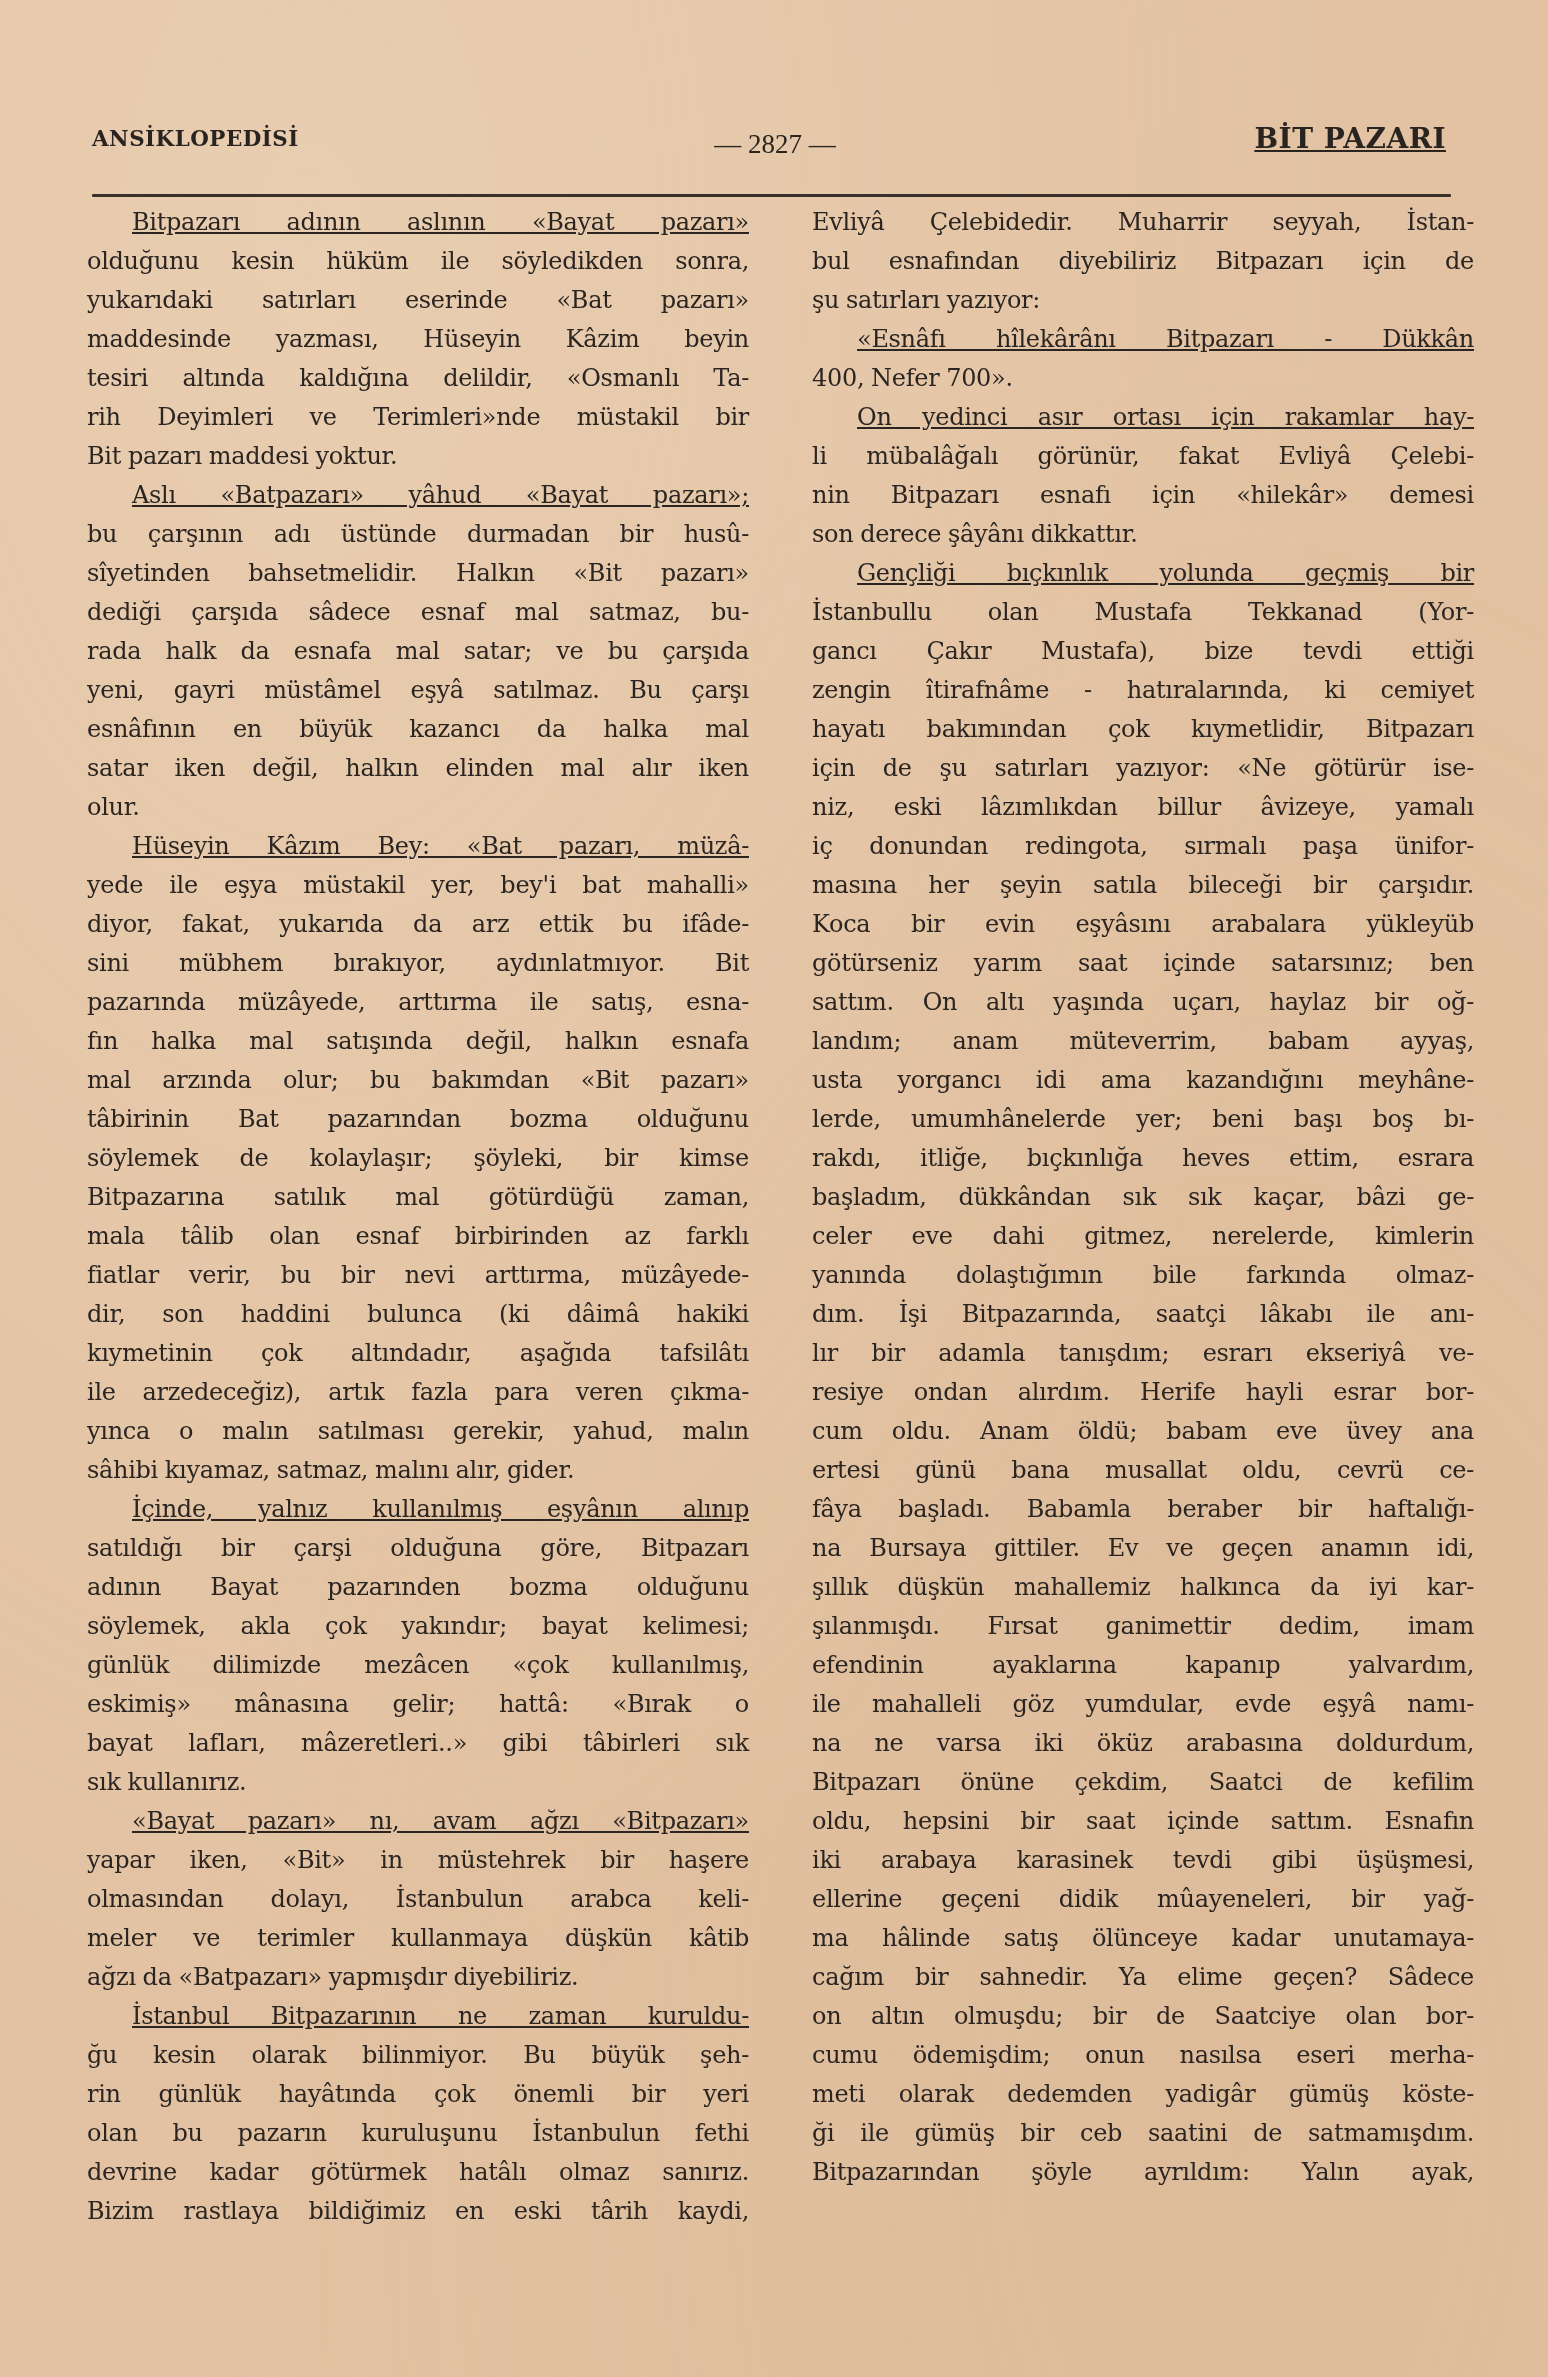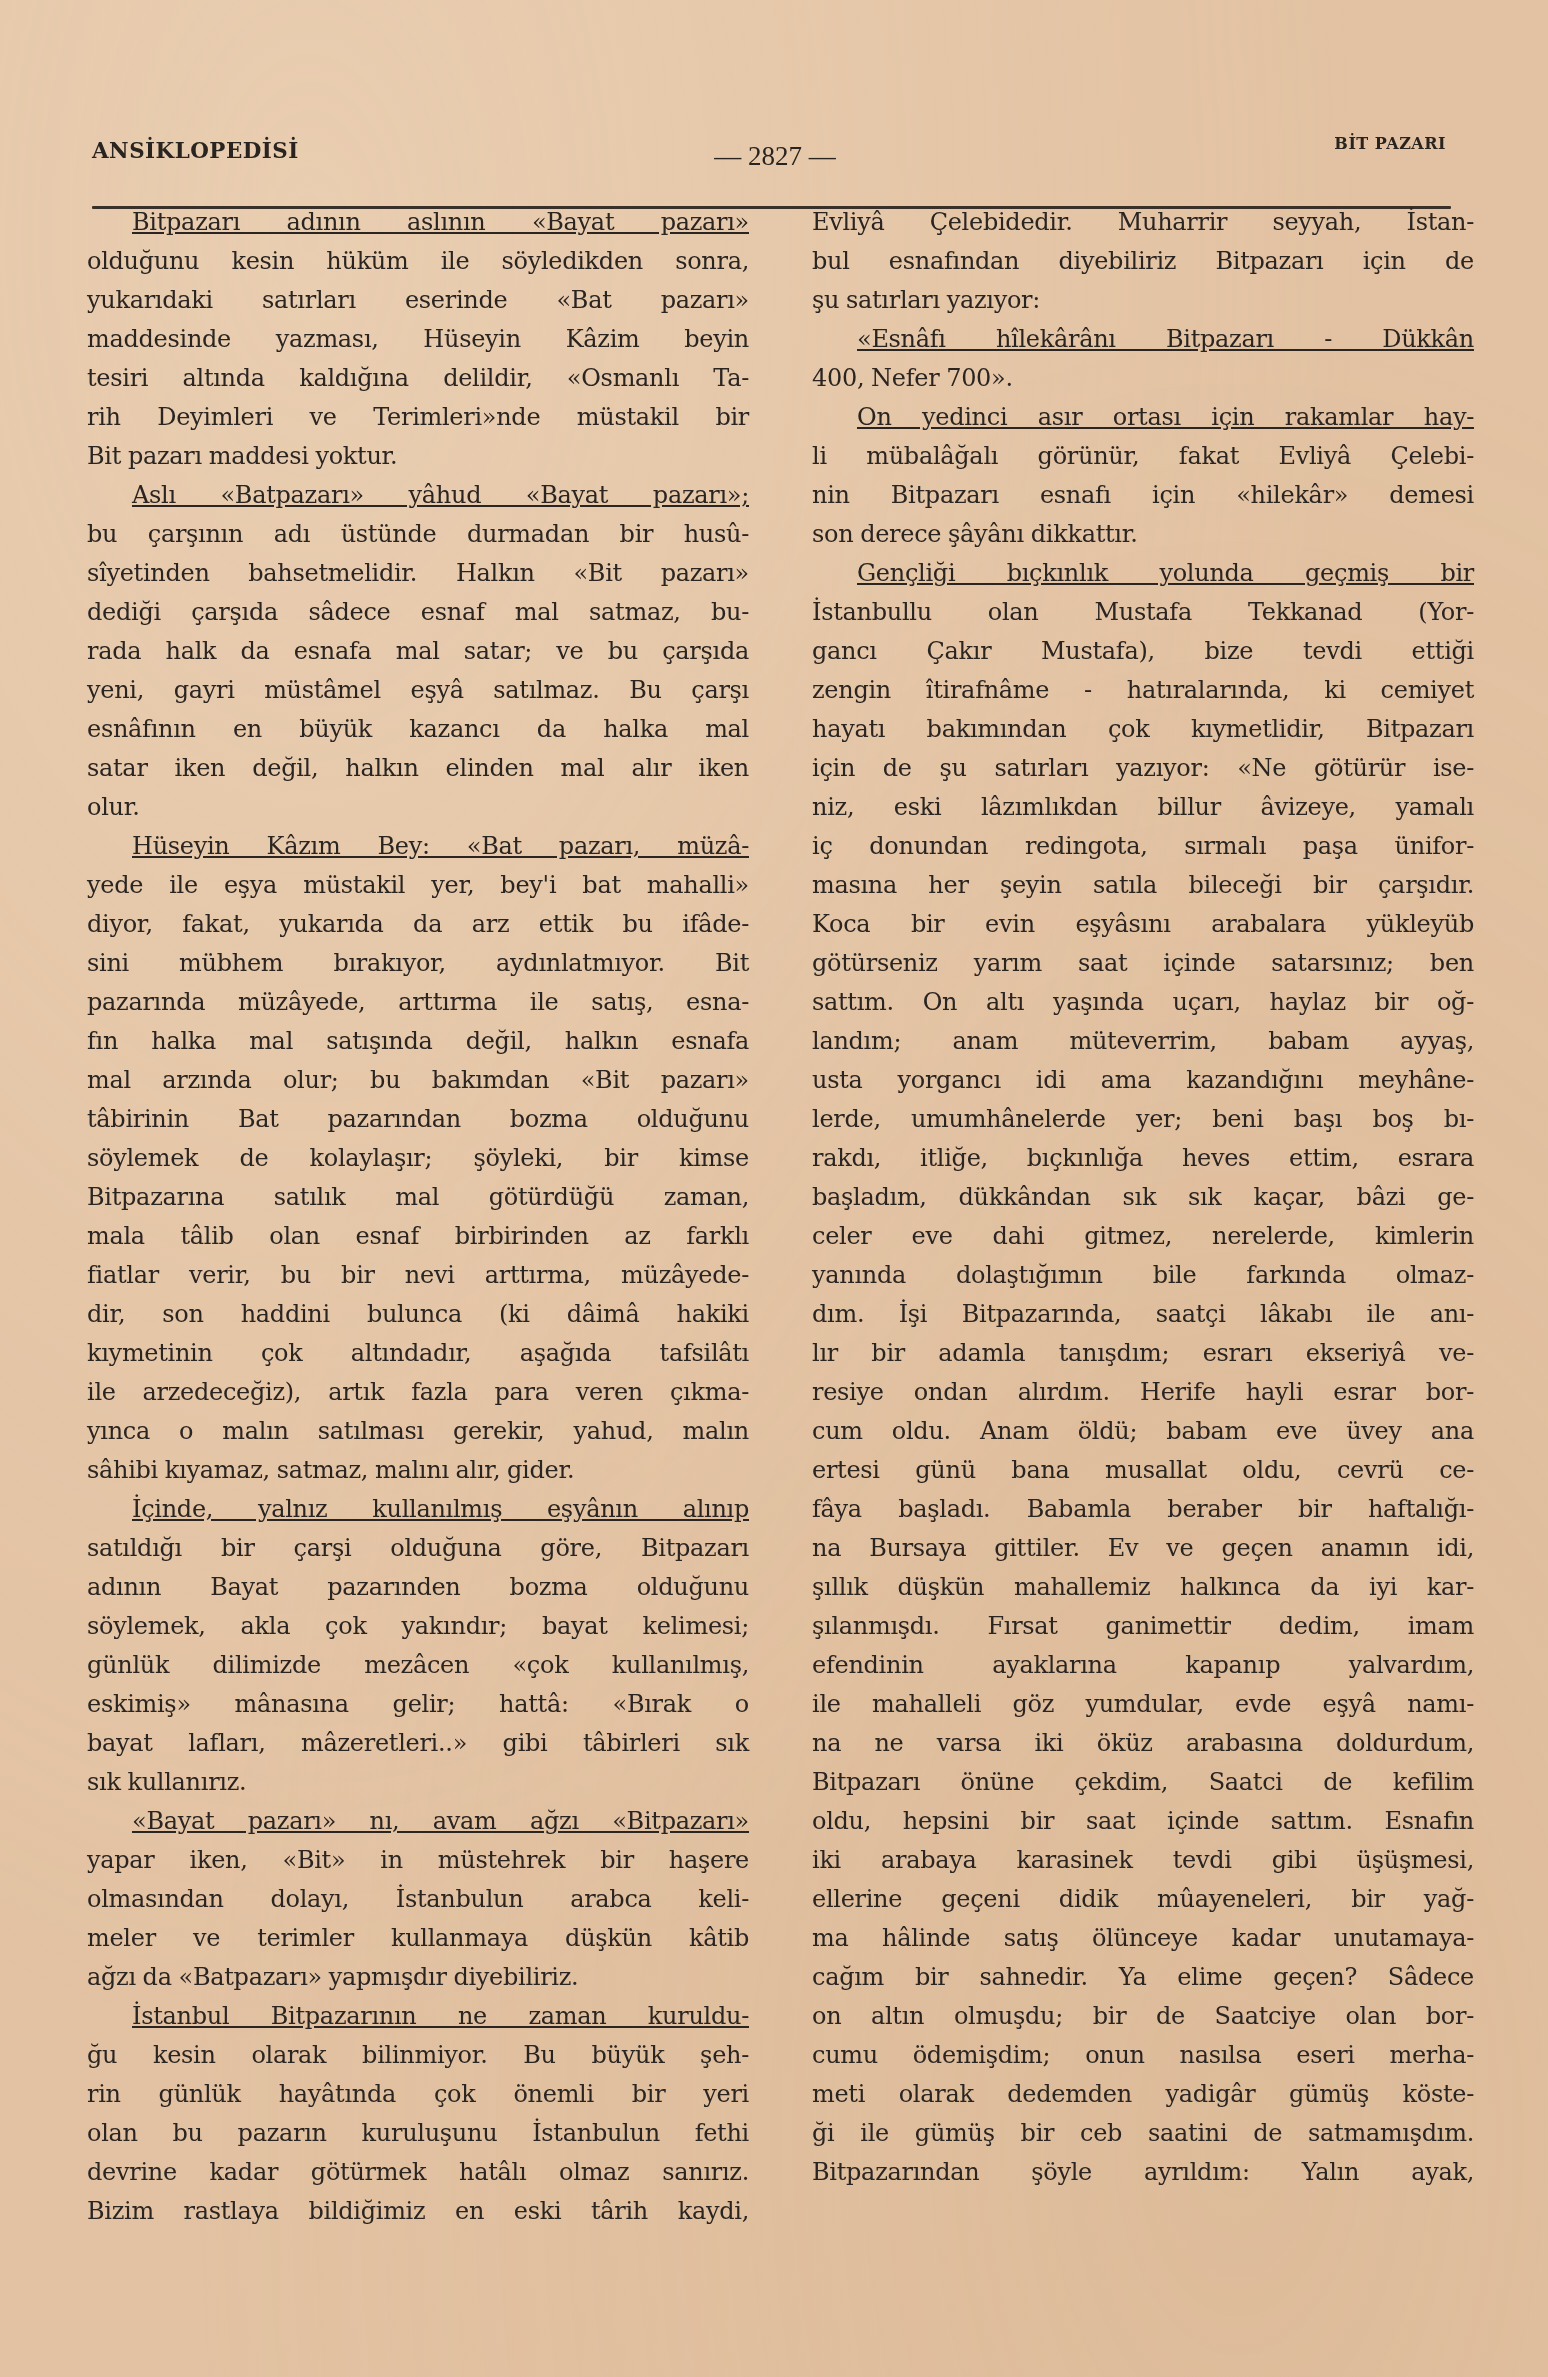--- a/index.html
+++ b/index.html
@@ -6,34 +6,34 @@
   body {
     width: 1549px; height: 2377px; overflow: hidden;
     background: #e2c2a2;
     background-image:
       radial-gradient(ellipse at 20% 10%, rgba(255,240,220,0.25), rgba(0,0,0,0) 60%),
       radial-gradient(ellipse at 80% 90%, rgba(200,160,120,0.18), rgba(0,0,0,0) 60%);
     font-family: "DejaVu Serif", "Liberation Serif", serif;
     color: #2b2522;
     position: relative;
   }
-  .header { position: absolute; top: 0; left: 0; width: 1549px; height: 203px; margin-top: 12px; }
+  .header { position: absolute; top: 0; left: 0; width: 1549px; height: 203px; }
   .hdr-left {
     position: absolute; left: 92px; top: 126px;
     font-size: 21.4px; font-weight: bold; letter-spacing: 0.5px;
     font-family: "DejaVu Serif", serif; color: #2a2420;
   }
   .hdr-center {
     position: absolute; left: 695px; top: 129px; width: 160px; text-align: center;
     font-size: 27px; font-family: "Liberation Serif", serif; color: #2a2420;
   }
   .hdr-right {
     position: absolute; right: 103px; top: 122px;
-    font-size: 16px; font-weight: bold; letter-spacing: 0.5px;
-    font-family: "DejaVu Serif", serif; color: #2a2420;
+    font-size: 28px; font-weight: bold; letter-spacing: 0.5px;
+    font-family: "DejaVu Serif", serif; color: #2a2420; text-decoration: underline;
   }
   .rule {
     position: absolute; left: 92px; top: 194px; width: 1359px; height: 3.2px;
     background: #3a302a; border-radius: 1.1px;
   }
   .col {
     position: absolute; top: 203px; width: 662px;
     font-family: "DejaVu Serif", serif;
     font-size: 24px; line-height: 39px;
     text-align: justify;

